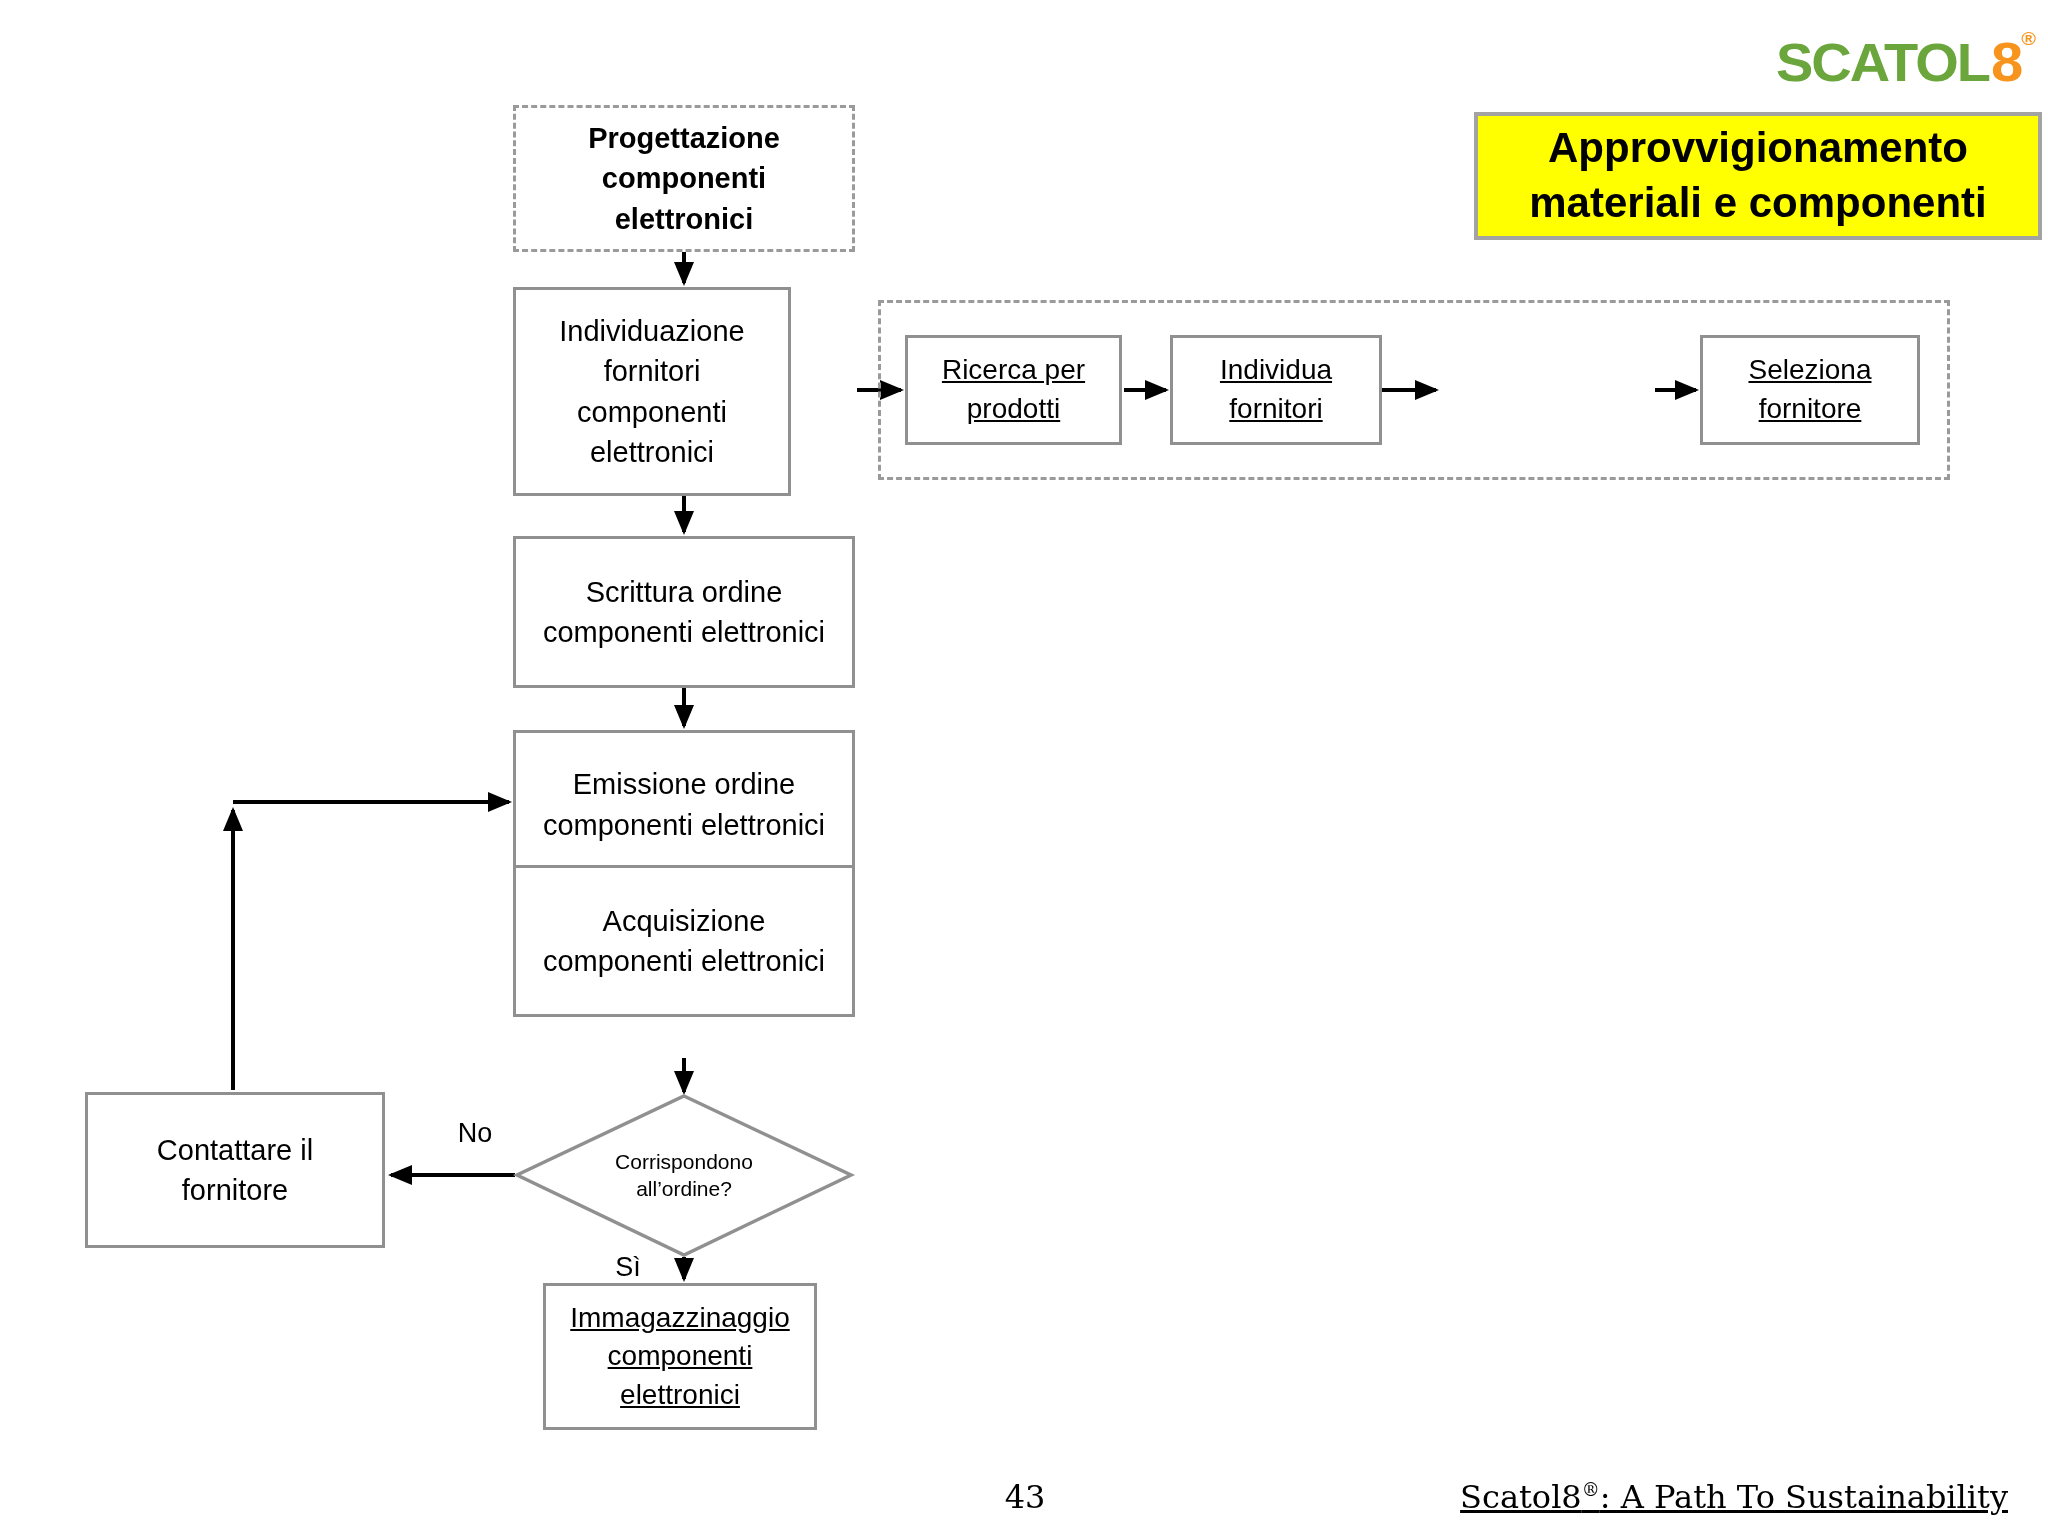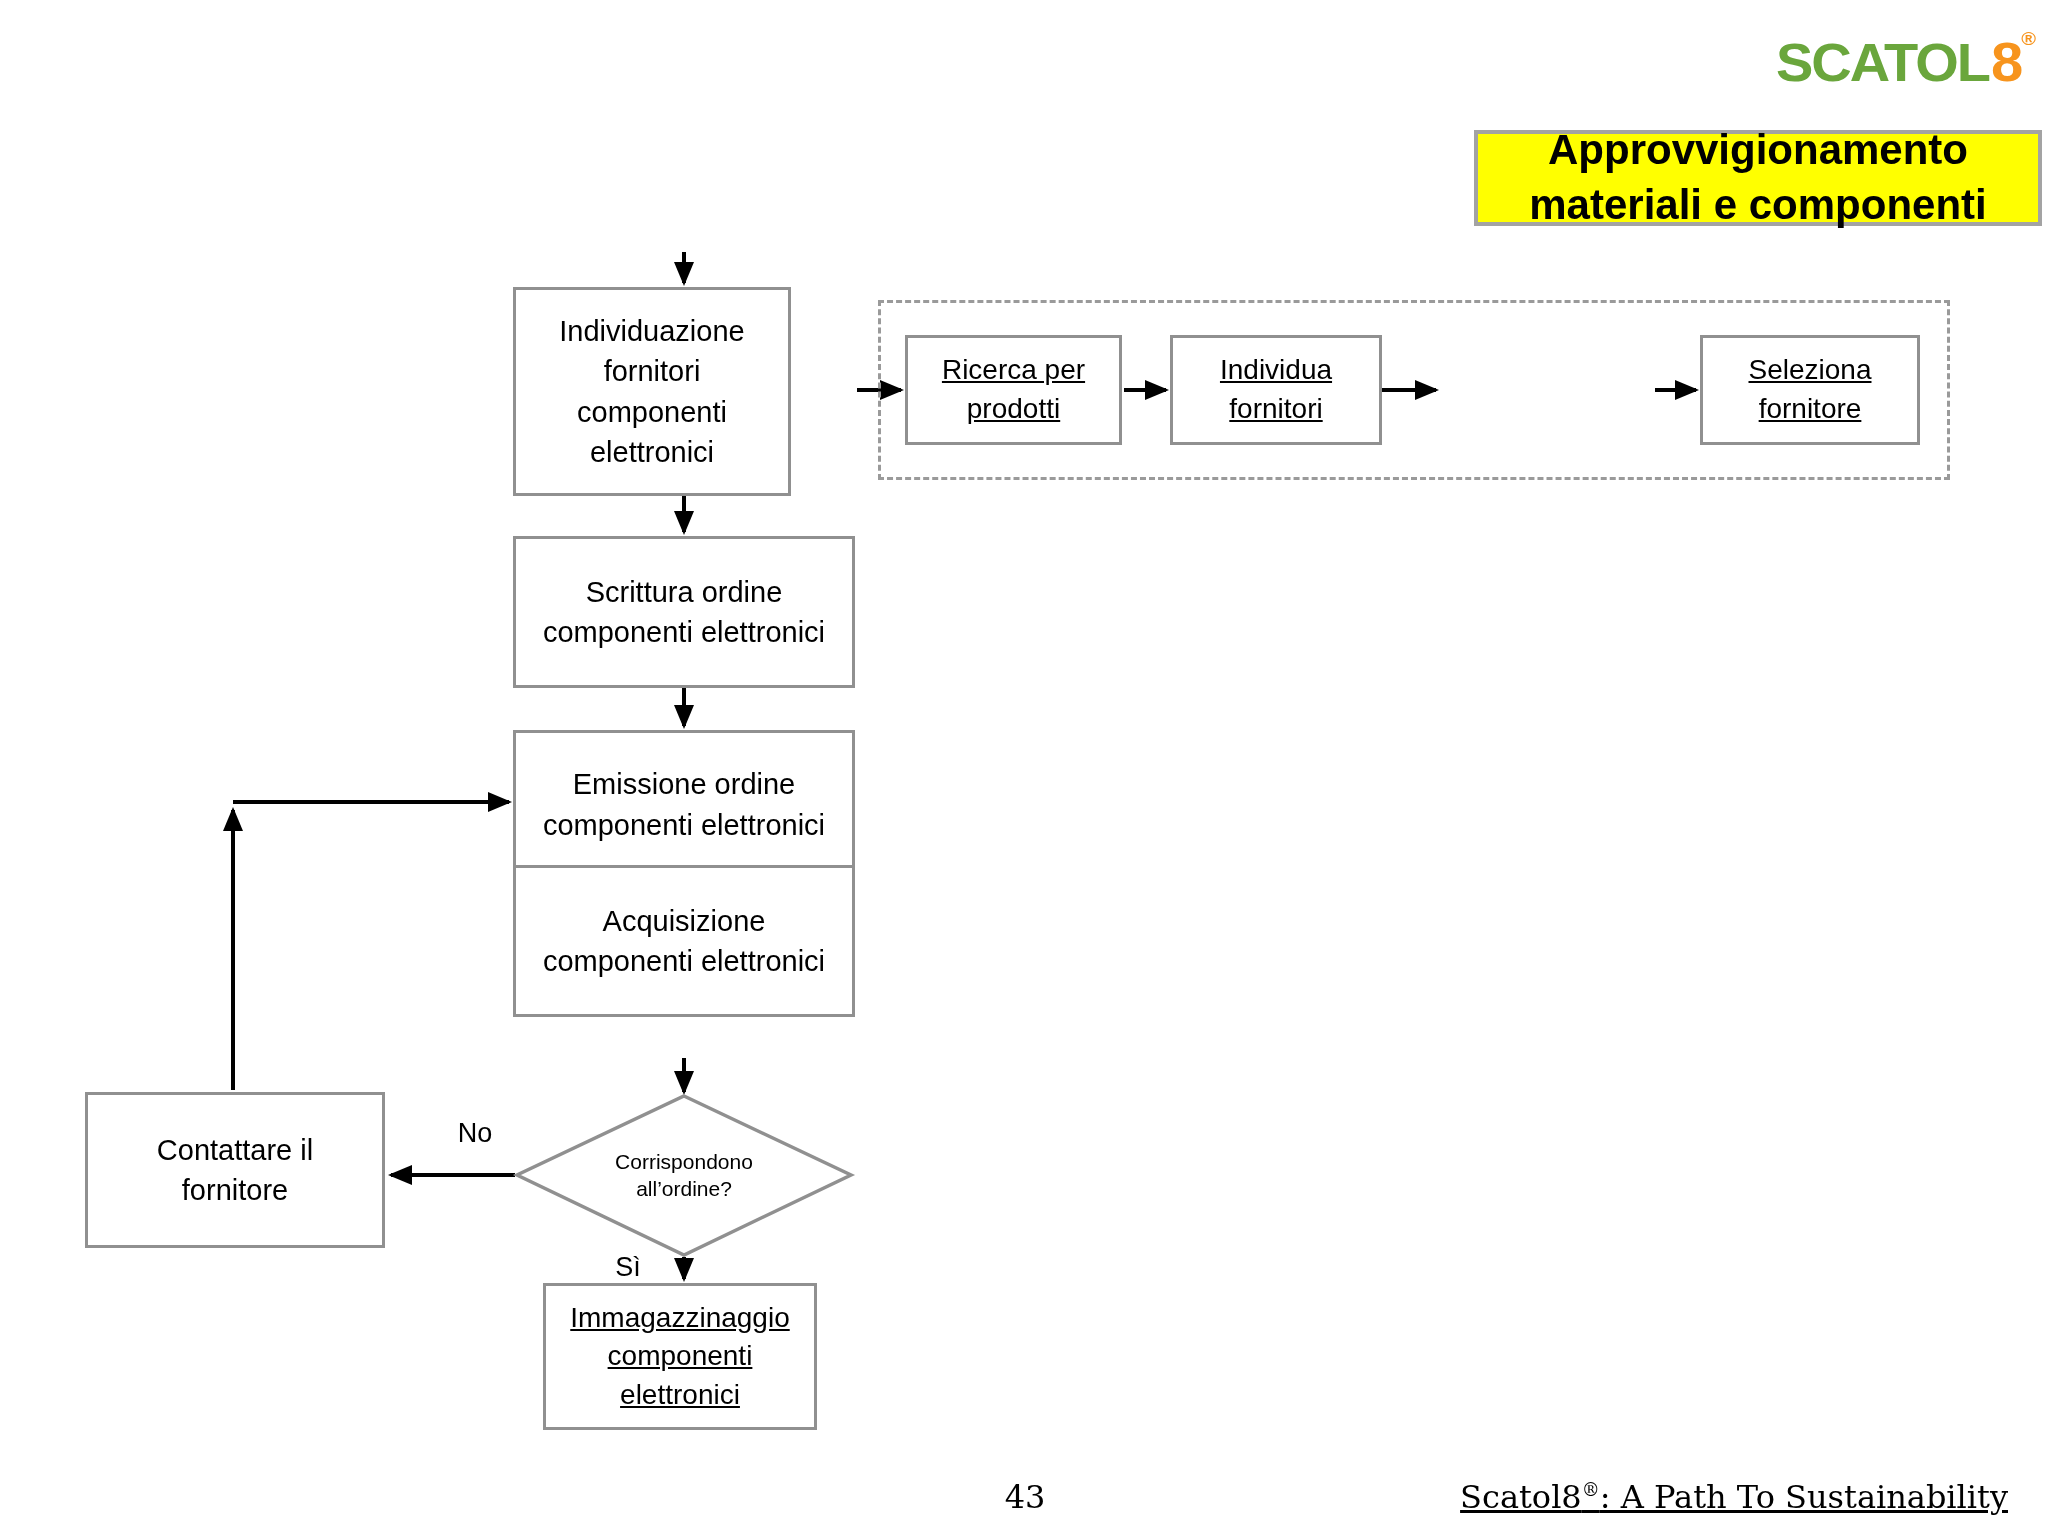--- a/index.html
+++ b/index.html
@@ -30,27 +30,26 @@
     position:absolute;box-sizing:border-box;
     border:3px dashed #9a9a9a;background:transparent;
   }
   .diamond-label{
     position:absolute;display:flex;justify-content:center;align-items:center;
     text-align:center;font-size:21px;line-height:1.3;
   }
   .edge-label{position:absolute;font-size:27px;text-align:center;}
   .title-box{
     position:absolute;box-sizing:border-box;
-    left:1474px;top:112px;width:568px;height:96px;
+    left:1474px;top:112px;width:568px;height:128px;
     background:var(--title-bg,#ffff00);
     border:4px solid #a3a3a3;
     display:flex;justify-content:center;align-items:center;
     text-align:center;font-weight:bold;font-size:42px;line-height:1.3;
     padding:7px 10px;
-    margin-top:18px;
   }
   .logo{
     position:absolute;right:12px;top:26px;width:300px;
     text-align:right;white-space:nowrap;
     font-weight:bold;letter-spacing:-2px;
     transform:scaleY(0.95);
   }
   .logo-main{color:var(--logo-green,#6aa63c);font-size:56px;}
   .logo-eight{color:var(--logo-orange,#f7941d);font-size:58px;margin-left:2px;}
   .logo-reg{color:var(--logo-orange,#f7941d);font-size:20px;vertical-align:38px;letter-spacing:0;}
@@ -88,20 +87,21 @@
     <line x1="1124" y1="390" x2="1166" y2="390" marker-end="url(#ah)"></line>
     <line x1="1382" y1="390" x2="1436" y2="390" marker-end="url(#ah)"></line>
     <line x1="1655" y1="390" x2="1696" y2="390" marker-end="url(#ah)"></line>
     <polygon class="diamond" points="684,1096 851,1175 684,1255 517,1175"></polygon>
   </svg>
 
   <div class="logo"><span class="logo-main">SCATOL</span><span class="logo-eight">8</span><span class="logo-reg">®</span></div>
 
   <div class="title-box">Approvvigionamento materiali e componenti</div>
 
+  <div class="node dashed" style="left:513px;top:105px;width:342px;height:147px;">Progettazione componenti elettronici</div>
 
   <div class="node" style="left:513px;top:287px;width:278px;height:209px;">Individuazione fornitori componenti elettronici</div>
 
   <div class="dashed-group" style="left:878px;top:300px;width:1072px;height:180px;"></div>
 
   <div class="node small" style="left:905px;top:335px;width:217px;height:110px;">Ricerca per prodotti</div>
   <div class="node small" style="left:1170px;top:335px;width:212px;height:110px;">Individua fornitori</div>
   <div class="node small" style="left:1700px;top:335px;width:220px;height:110px;">Seleziona fornitore</div>
 
   <div class="node" style="left:513px;top:536px;width:342px;height:152px;">Scrittura ordine componenti elettronici</div>

